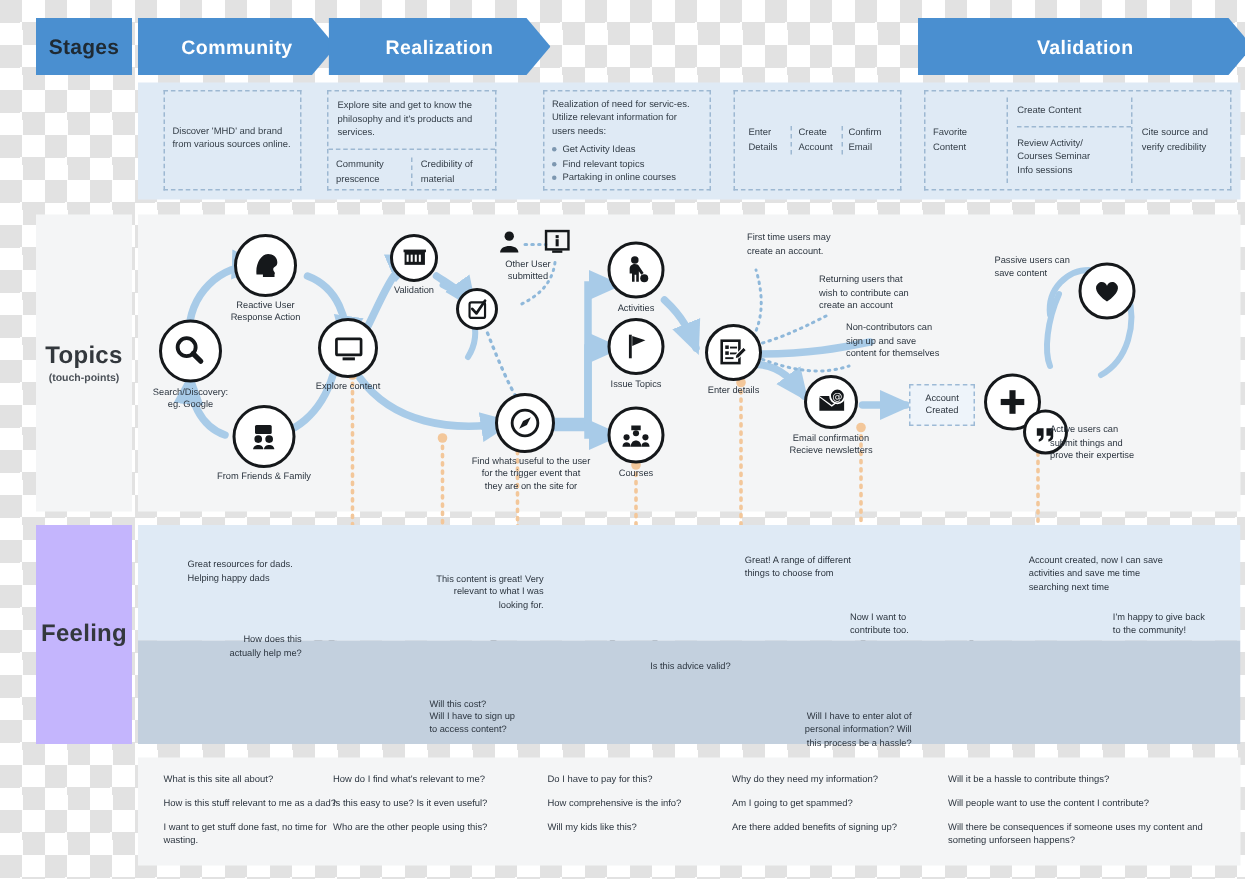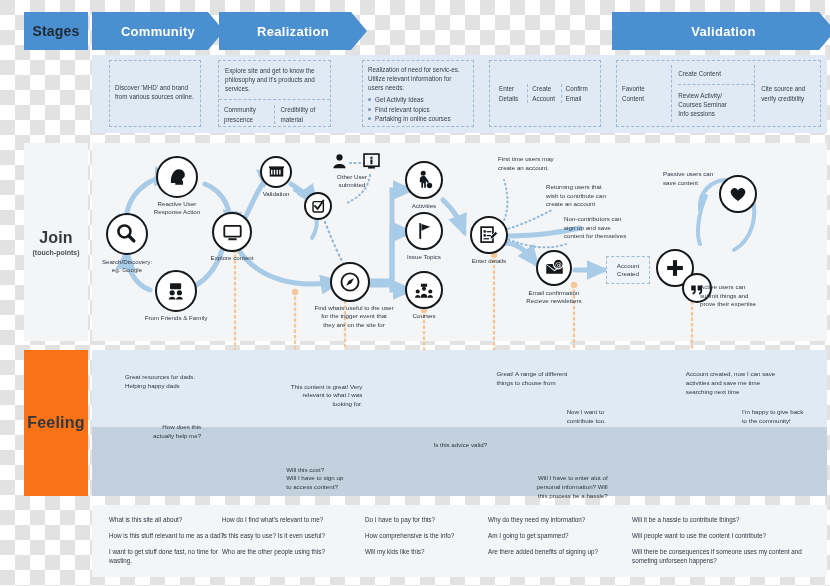--- a/index.html
+++ b/index.html
@@ -126,24 +126,24 @@
   .think-col p { margin-bottom: 7px; }
 </style>
 </head>
 <body>
 
 <div id="map">
     <div class="rowlabel" style="left:24px;top:12px;width:64px;height:38px;background:#4a8fd0;">
       <div class="ltitle" style="font-size: 14px; color: rgb(31, 42, 51);">Stages</div>
     </div>
     <div class="rowlabel" style="left:24px;top:143px;width:64px;height:198px;background:#f4f5f6;">
-      <div class="ltitle" style="font-size: 16px;">Join</div>
+      <div class="ltitle" style="font-size: 16px;">Topics</div>
       <div class="lsub">(touch-points)</div>
     </div>
-    <div class="rowlabel" style="left:24px;top:350px;width:64px;height:146px;background:#f97316;">
+    <div class="rowlabel" style="left:24px;top:350px;width:64px;height:146px;background:#c4b5fd;">
       <div class="ltitle" style="font-size: 16px;">Feeling</div>
     </div>
     <div class="arrow" style="left:92px;top:12px;width:132px;height:38px;">
       <span>Community</span>
     </div>
     <div class="arrow" style="left:219px;top:12px;width:148px;height:38px;">
       <span>Realization</span>
     </div>
     <div class="arrow" style="left:612px;top:12px;width:223px;height:38px;">
       <span>Validation</span>

